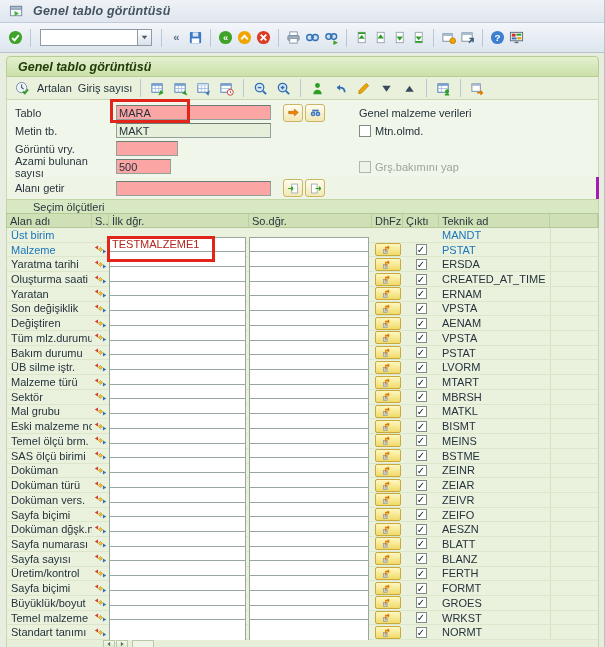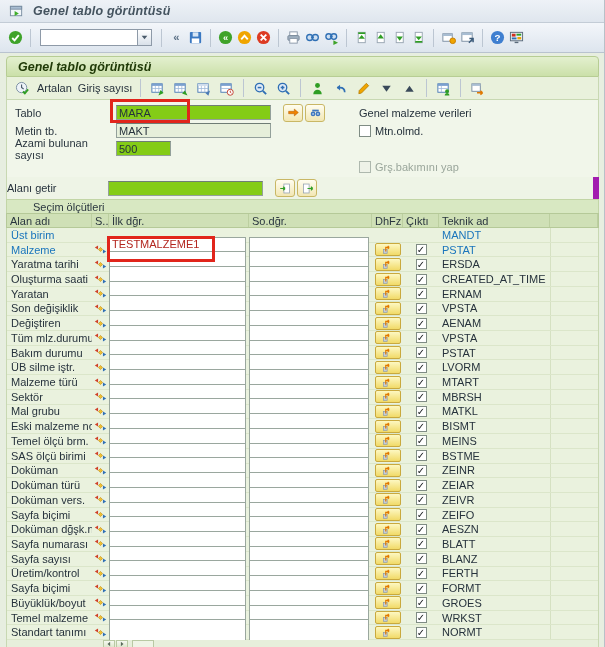--- a/index.html
+++ b/index.html
@@ -29,34 +29,34 @@
             font-weight:bold;font-style:italic;font-size:12.5px;color:#203a08}
   .atoolbar{height:23px;background:#e9f1dc;border:1px solid #c8d8b2;border-top:none;
             display:flex;align-items:center;padding:0 4px}
   .abtn{display:flex;align-items:center;gap:3px;padding:1px 3px;border-radius:3px;white-space:nowrap}
   .abtn .icn{width:17px;height:17px}
   
   .form{position:relative;height:77px;background:#f1f6ea;border-left:1px solid #c8d8b2;
         border-right:1px solid #c8d8b2;padding:5px 0 0 8px}
   .frow{display:flex;align-items:center;height:15px;margin-bottom:3px}
   .frow label{width:101px;color:#2a363f;flex:none}
-  .inpt{height:15px;border:1px solid #93a09a;border-top-color:#6f7d75;background:#84cc16;
+  .inpt{height:15px;border:1px solid #93a09a;border-top-color:#6f7d75;background:#fca5a5;
         padding:0 2px;display:flex;align-items:center;overflow:hidden;white-space:nowrap}
   .inpt.ro{background:#e6efda}
   .w155{width:155px}.w62{width:62px}.w55{width:55px}
   .fbtn{width:20px;height:18px;background:linear-gradient(#fffdf0,#f2e7b4);border:1px solid #c9b765;
         border-radius:3px;display:inline-flex;align-items:center;justify-content:center;flex:none}
   .fbtn svg{width:13px;height:13px}
   .fbtn.first{margin-left:12px}.fbtn+.fbtn{margin-left:2px}
   .rcol{position:absolute;left:352px;display:flex;align-items:flex-start;gap:4px;white-space:nowrap}
   .cbx{width:12px;height:12px;border:1px solid #7f8c84;background:#fff;display:inline-block;flex:none}
   .dis{color:#9aa69b}.dis .cbx{border-color:#aeb8ae;background:#eef2e8}
   
-  .alanrow{height:22px;background:#eef4e6;border-left:1px solid #c8d8b2;border-right:6px solid #a21caf;
-           display:flex;align-items:center;padding-left:0}
+  .alanrow{height:22px;background:#eef4e6;border-left:1px solid #c8d8b2;border-right:3px solid #a21caf;
+           display:flex;align-items:center;padding-left:8px}
   .alanrow label{width:101px;flex:none}
   
   .sectionbar{height:14px;background:#d8e8c2;border:1px solid #c2d5a6;border-bottom:none;
               display:flex;align-items:center;padding-left:26px;color:#2a363f}
   .thead{height:15px;background:#cfe0b6;border:1px solid #b5c998;display:flex;align-items:center;color:#2a363f}
   .thead>div{border-right:1px solid #bccfa0;height:100%;display:flex;align-items:center;padding-left:3px;overflow:hidden}
   .c-name{width:85px;flex:none}
   .c-s{width:17px;flex:none}
   .c-v1{width:140px;flex:none}
   .c-v2{width:123px;flex:none}
@@ -415,20 +415,26 @@
         <label>Metin tb.</label>
         <div class="inpt ro w155">
             <span>MAKT</span>
           </div>
         <div class="rcol" style="top:25px">
           <span class="cbx"></span>
           <span>Mtn.olmd.</span>
         </div>
       </div>
       <div class="frow">
+        <label>Görüntü vry.</label>
+        <div class="inpt w62">
+            <span></span>
+          </div>
+      </div>
+      <div class="frow">
         <label>Azami bulunan sayısı</label>
         <div class="inpt w55">
             <span>500</span>
           </div>
         <div class="rcol dis" style="top:61px">
           <span class="cbx"></span>
           <span>Grş.bakımını yap</span>
         </div>
       </div>
     </div>

